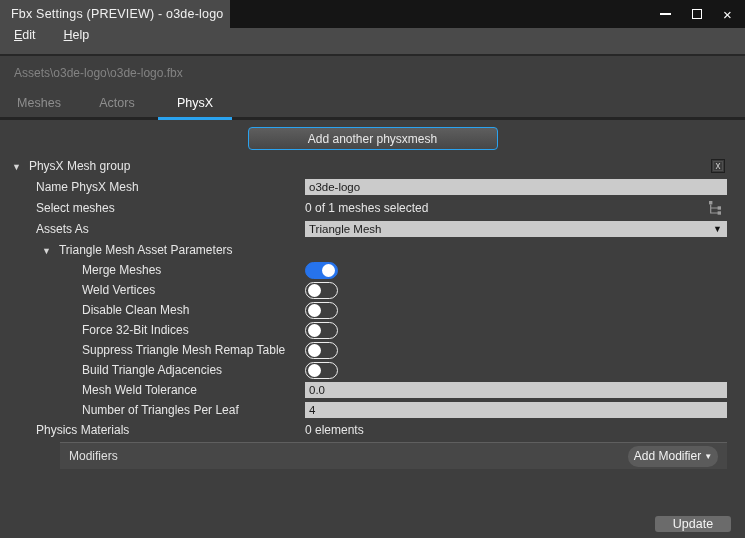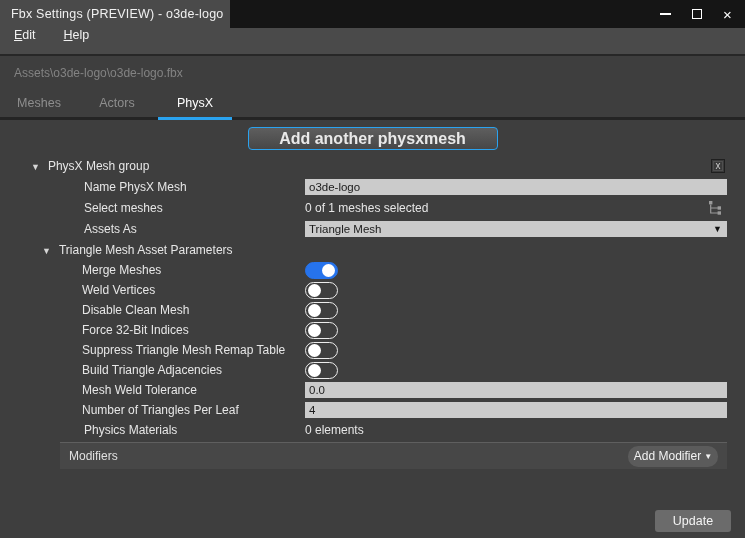--- a/index.html
+++ b/index.html
@@ -27,29 +27,29 @@
   .breadcrumb { margin:10px 0 0 14px; height:14px; font-size:12px; color:#838383; }
 
   .tabbar { margin-top:11px; display:flex; height:26px; }
   .tab { width:78px; text-align:center; font-size:12.5px; color:#8e8e8e; line-height:24px; position:relative; cursor:pointer; }
   .tab.active { color:#ffffff; }
   .tab.active::after { content:""; position:absolute; left:2px; right:2px; bottom:-3px; height:3px; background:#2aa3f0; z-index:2; }
   .tab-track { height:3px; background:#242424; flex:none; }
 
   .btn-row { margin-top:7px; height:23px; display:flex; justify-content:center; flex:none; }
   .big-btn { width:250px; height:23px; border:1px solid #2aa3f0; border-radius:4px;
-             background:linear-gradient(#5e5e5e,#474747); color:#e9e9e9; font-size:16px;
-             display:flex; align-items:center; justify-content:center; cursor:pointer;font-weight:bold; }
+             background:linear-gradient(#5e5e5e,#474747); color:#e9e9e9; font-size:12px;
+             display:flex; align-items:center; justify-content:center; cursor:pointer; }
 
   
   .group { margin-top:5px; }
   .row { height:21px; position:relative; display:flex; align-items:center; }
   .row.t { height:20px; }
   .lbl { font-size:12px; color:#e6e6e6; white-space:nowrap; }
-  .ind0 { padding-left:31px; } .ind1 { padding-left:84px; } .ind2 { padding-left:42px; } .ind3 { padding-left:82px; }
+  .ind0 { padding-left:12px; } .ind1 { padding-left:36px; } .ind2 { padding-left:42px; } .ind3 { padding-left:82px; }
   .tri { font-size:9px; color:#d6d6d6; margin-right:8px; cursor:pointer; }
   .val { position:absolute; left:305px; right:18px; display:flex; align-items:center; }
   .field { width:100%; height:15px; background:#cbcbcb; border:none; color:#1b1b1b; font-size:11.5px; padding:8px 4px; font-family:"Liberation Sans",sans-serif; }
   .plain { font-size:12px; color:#e6e6e6; }
   .dropdown { width:100%; height:16px; background:#cbcbcb; color:#1b1b1b; font-size:11.5px; padding:0 4px; display:flex; align-items:center; cursor:pointer; position:relative; }
   .dropdown .caret { position:absolute; right:5px; font-size:9px; color:#111; }
   .xbtn { position:absolute; right:20px; top:50%; transform:translateY(-50%); width:14px; height:14px; background:#3a3a3a; border:1px solid #1f1f1f; outline:1px solid #4f4f4f; outline-offset:-3px;
           color:#c9c9c9; font-size:10px; line-height:11px; text-align:center; cursor:pointer; }
   .treebtn { position:absolute; right:2px; width:22px; height:20px; display:flex; align-items:center; justify-content:center; cursor:pointer; }
 
@@ -61,21 +61,21 @@
   
   .modifiers { margin:2px 18px 0 60px; height:27px; background:#474747; border-top:1px solid #5f5f5f;
                display:flex; align-items:center; padding:0 9px; }
   .modifiers .mlbl { font-size:12px; color:#e0e0e0; flex:1; }
   .mod-btn { width:90px; height:21px; background:#5b5b5b; border:none; border-radius:10px; color:#f2f2f2; font-size:12px;
              display:flex; align-items:center; justify-content:center; gap:3px; cursor:pointer; }
   .mod-btn .caret { font-size:8px; color:#f2f2f2; }
 
   
   .footer { margin-top:auto; display:flex; justify-content:flex-end; padding:0 14px 6px 0; }
-  .update-btn { width:76px; height:22px; background:#6b6b6b; border:none; border-radius:3px; color:#f4f4f4; font-size:12.5px; cursor:pointer; }
+  .update-btn { width:76px; height:16px; background:#6b6b6b; border:none; border-radius:3px; color:#f4f4f4; font-size:12.5px; cursor:pointer; }
 
   svg .st { stroke:#9a9a9a; stroke-width:1.2; fill:none; }
   svg .sq { fill:#9a9a9a; }
 </style>
 </head>
 <body>
 
 <div id="app">
 
   <div class="titlebar">

